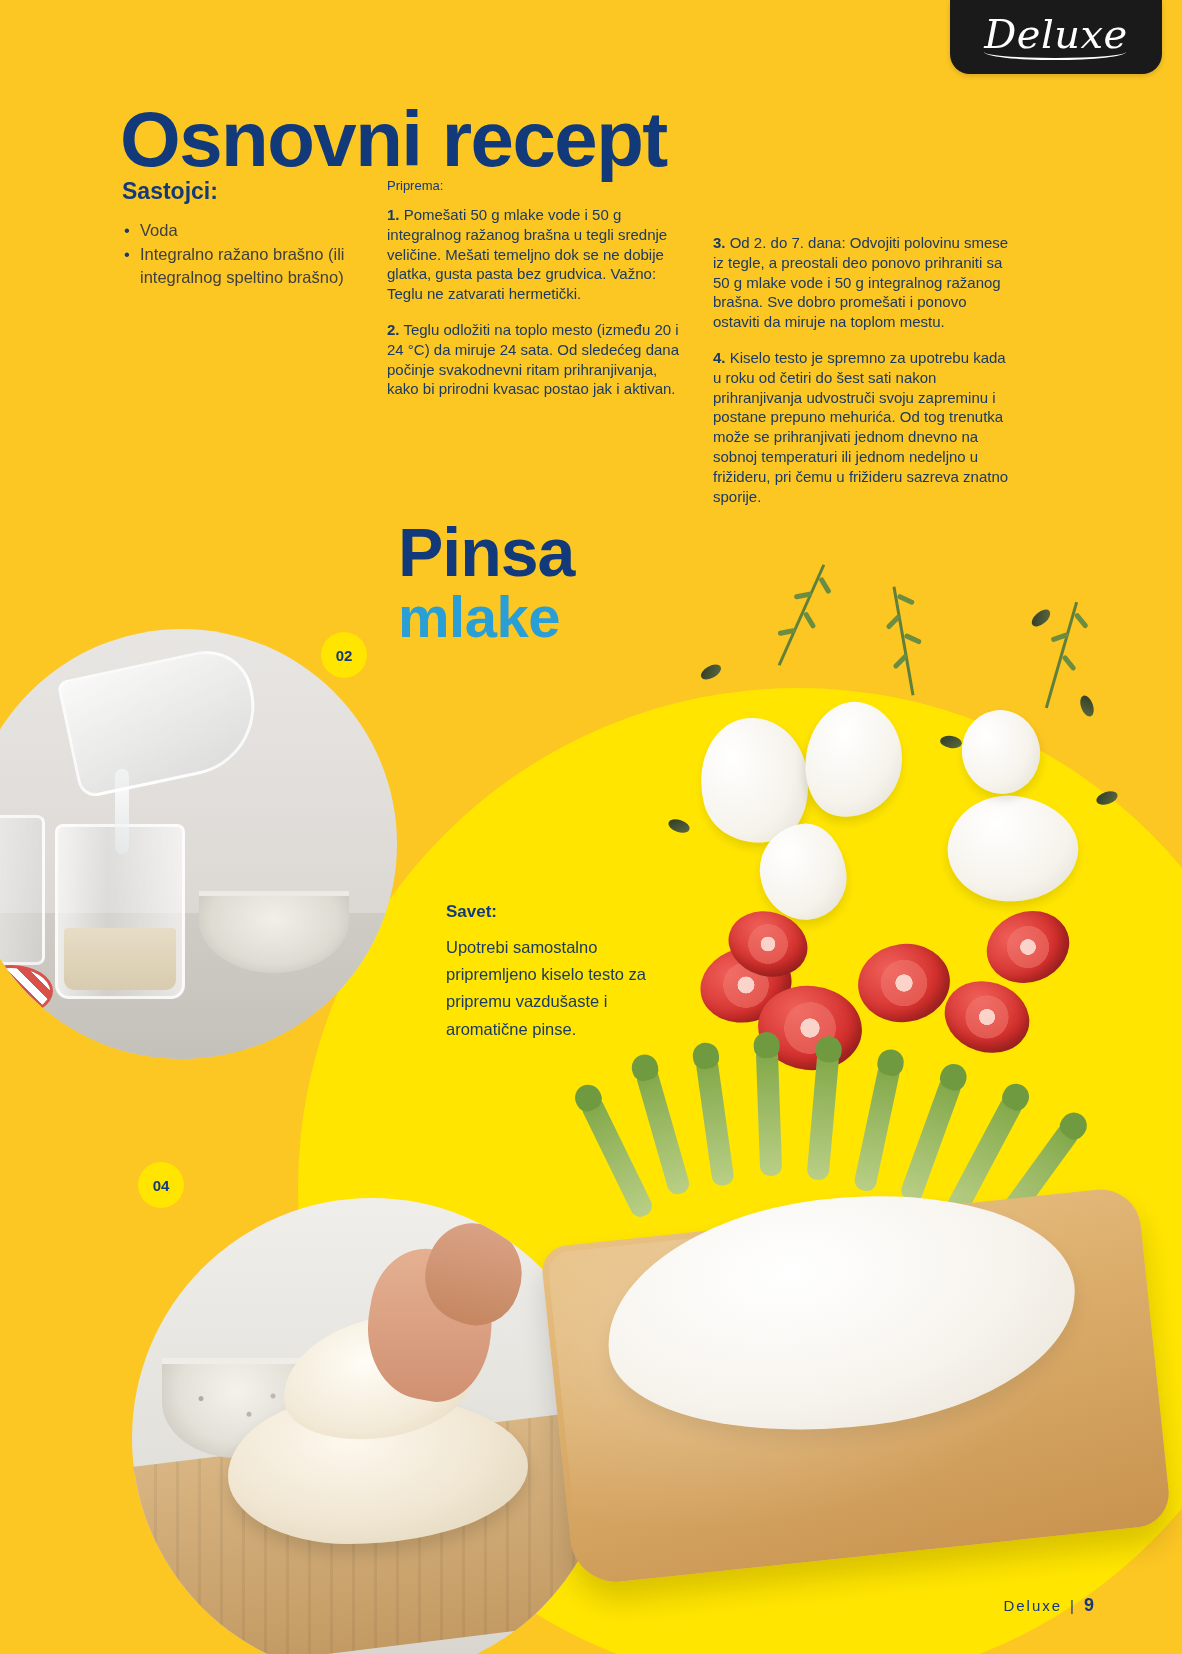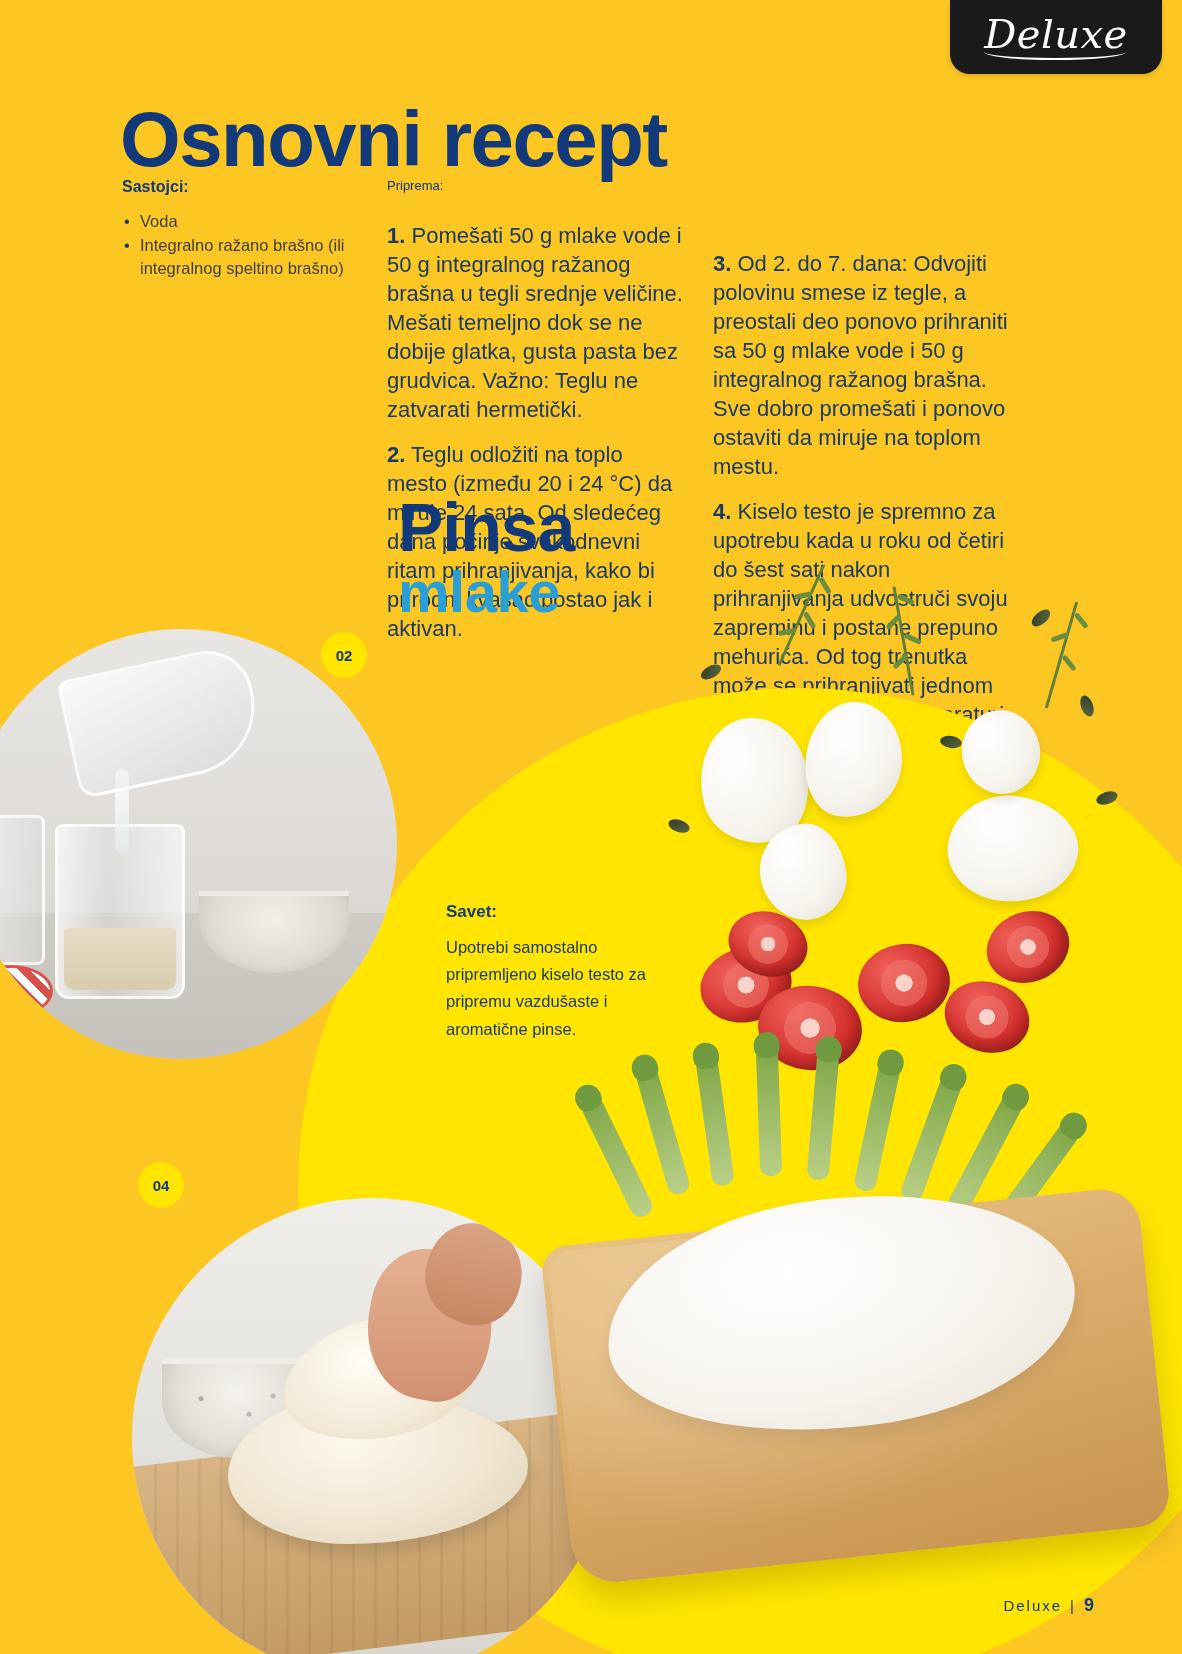--- a/index.html
+++ b/index.html
@@ -54,21 +54,21 @@
 
   
   .ingredients {
     position: absolute;
     left: 122px; top: 178px;
     width: 245px;
     color: #123a7a;
   }
   .ingredients h3 {
     margin: 0 0 14px 0;
-    font-size: 16px;
+    font-size: 23px;
     font-weight: bold;
     color: #123a7a;
   }
   .ingredients ul {
     margin: 0; padding: 0 0 0 18px;
     list-style: none;
   }
   .ingredients li {
     position: relative;
     font-size: 16.5px;
@@ -96,42 +96,42 @@
     color: #123a7a;
   }
   .prep-cols {
     display: flex;
     gap: 26px;
   }
   .prep-col {
     width: 300px;
   }
   .prep-col p {
-    margin: 16px 0 16px 0;
-    font-size: 22px;
+    margin: 0 0 16px 0;
+    font-size: 15px;
     line-height: 1.32;
     color: #1b3a63;
   }
   .prep-col p b { font-weight: bold; }
   .col-right { padding-top: 28px; }
 
   
   .yellow-circle {
     position: absolute;
     left: 298px; top: 688px;
     width: 1000px; height: 1000px;
     background: #ffe500;
     border-radius: 50%;
     z-index: 1;
   }
 
   
   .pinsa-head {
     position: absolute;
-    left: 398px; top: 495px;
+    left: 398px; top: 520px;
     z-index: 6;
     line-height: 0.95;
   }
   .pinsa-head .l1 {
     font-size: 68px; font-weight: bold; color: #123a7a;
     letter-spacing: -1px;
   }
   .pinsa-head .l2, .pinsa-head .l3 {
     font-size: 58px; font-weight: bold; color: #2a9fd6;
     letter-spacing: -0.5px;

